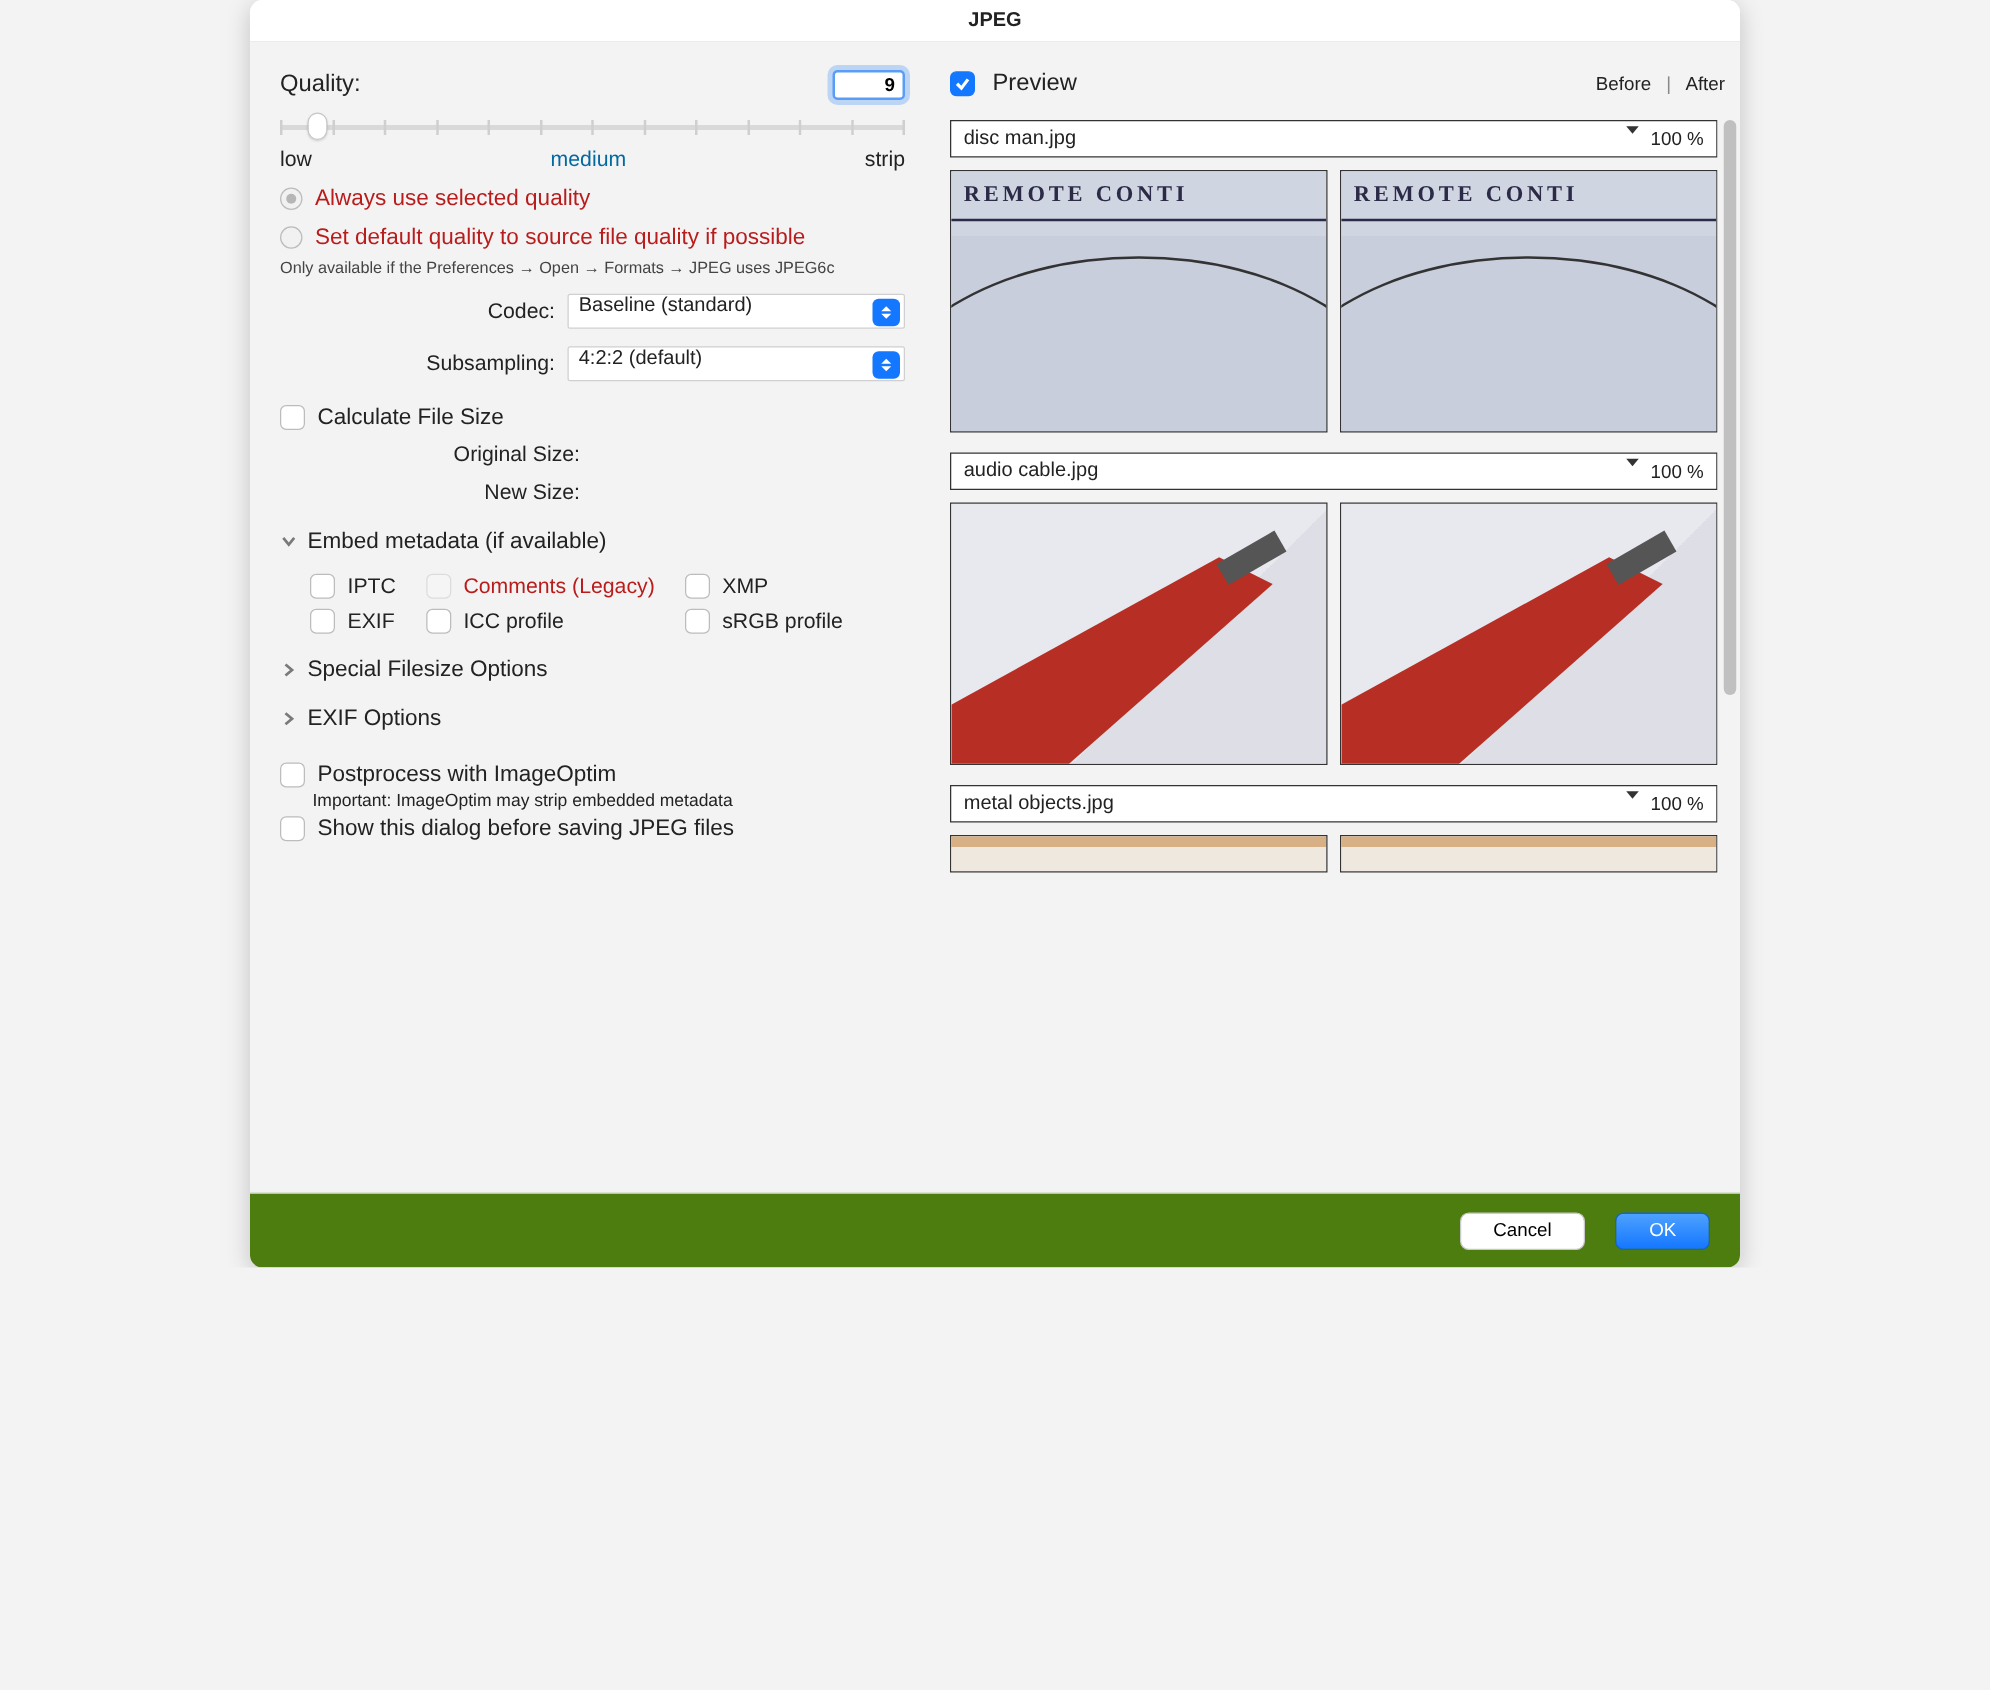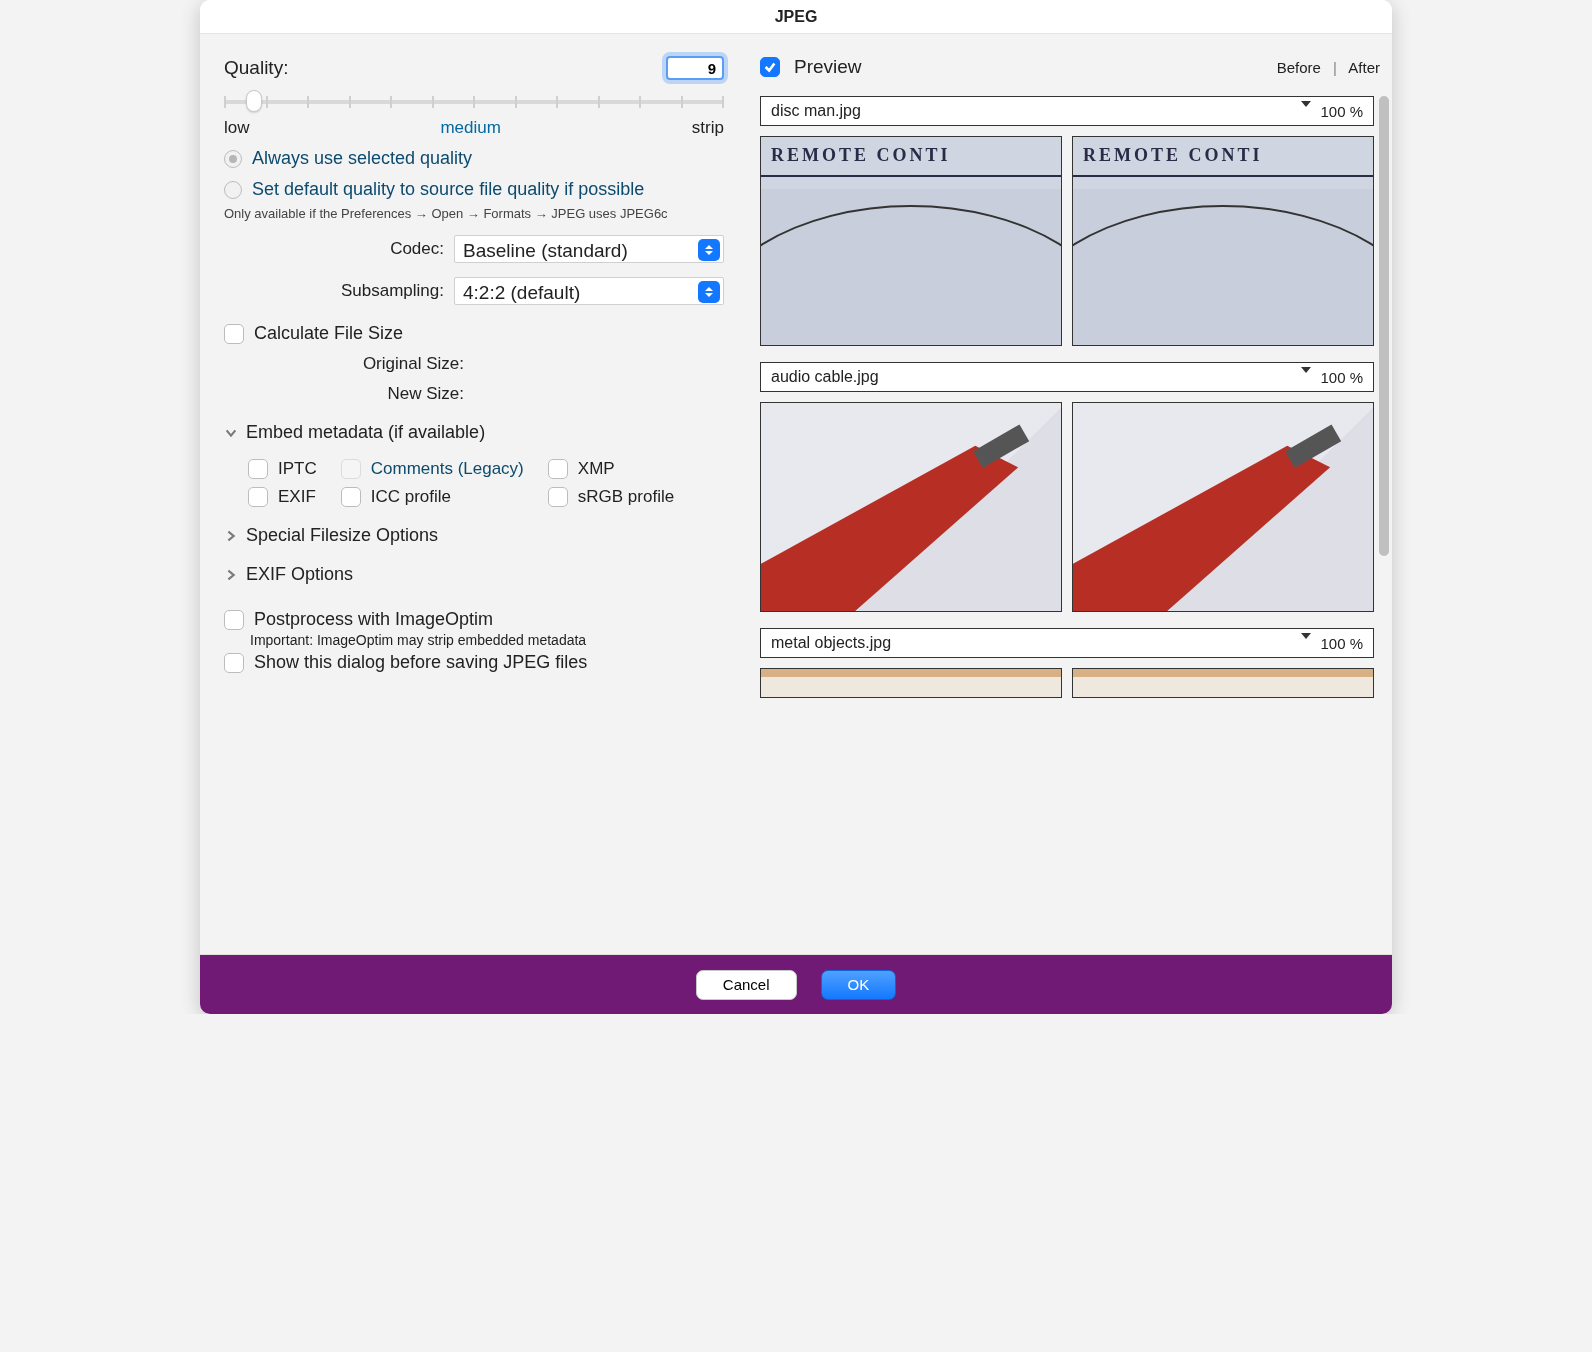--- a/index.html
+++ b/index.html
@@ -22,32 +22,32 @@
   .slider-labels { display:flex; justify-content:space-between; font-size:17px; color:#222; margin-top:2px;}
   .slider-labels .mid { color:#0369a1;}
 
   .radio-row { display:flex; align-items:center; gap:10px; margin-top:10px; color:#9a9a9a; font-size:18px;}
   .radio { width:18px; height:18px; border-radius:50%; border:1px solid #bcbcbc; background:#f1f1f1; display:inline-flex; align-items:center; justify-content:center;}
   .radio-dot { width:8px; height:8px; border-radius:50%; background:#b6b6b6;}
   .help-text { font-size:13px; color:#444; margin-top:6px;}
 
   .form-row { display:flex; align-items:center; margin-top:14px; }
   .form-row .lbl { width:230px; text-align:right; padding-right:10px; font-size:17px;}
-  .select { flex:1; height:28px; background:#fff; border:1px solid #d0d0d0; border-radius:2px; display:flex; align-items:flex-end; padding:0 8px; position:relative; font-size:19px;}
+  .select { flex:1; height:28px; background:#fff; border:1px solid #d0d0d0; border-radius:2px; display:flex; align-items:flex-start; padding:0 8px; position:relative; font-size:16px;}
   .select .arrows { position:absolute; right:3px; top:3px; width:22px; height:22px; background:#1477ff; border-radius:5px; display:flex; flex-direction:column; align-items:center; justify-content:center; gap:0px;}
   .select .arrows::before, .select .arrows::after { content:""; border-left:4px solid transparent; border-right:4px solid transparent;}
   .select .arrows::before { border-bottom:4px solid #fff; margin-bottom:1px;}
   .select .arrows::after { border-top:4px solid #fff; margin-top:1px;}
 
   .check-row { display:flex; align-items:center; gap:10px; margin-top:18px; font-size:18px;}
   .check { width:20px; height:20px; border:1px solid #bcbcbc; border-radius:5px; background:#fff; display:inline-flex; align-items:center; justify-content:center; flex-shrink:0;}
   .check.checked { background:#1477ff; border-color:#1477ff;}
   .check.checked svg { display:block;}
   .check svg { display:none; width:14px; height:14px; stroke:#fff; stroke-width:3; fill:none;}
-  .disabled { color:#0c4a6e;}
+  .disabled { color:#b91c1c;}
   .disabled .check { border-color:#dcdcdc; background:#f5f5f5;}
 
   .size-rows .lbl { display:block; text-align:right; width:240px; font-size:17px; margin-top:10px;}
 
   .disclosure-row { display:flex; align-items:center; gap:8px; font-size:18px; margin-top:18px;}
   .chevron { width:14px; height:14px; transform:rotate(0deg);}
   .chevron.down { transform:rotate(90deg);}
   .chevron-path { stroke:#7a7a7a; stroke-width:2.5; fill:none;}
 
   .meta-grid { display:flex; gap:24px; margin:16px 0 0 24px;}
@@ -67,21 +67,21 @@
   .file-head .zoom { margin-left:auto; font-size:15px;}
   .file-head .dd { position:absolute; right:62px; top:10px; }
   .file-head .dd::after { content:""; border-left:5px solid transparent; border-right:5px solid transparent; border-top:6px solid #333;}
 
   .pair { display:flex; gap:10px; margin-top:10px;}
   .thumb { flex:1; border:1px solid #333; height:210px; position:relative; overflow:hidden;}
   .thumb-inner { position:absolute; inset:0; }
 
   .scrollbar { position:absolute; right:3px; top:62px; width:10px; height:460px; background:#c0c0c0; border-radius:5px;}
 
-  .footer { height:60px; background:#701a75; border-top:1px solid #e0e0e0; display:flex; align-items:center; justify-content:center; gap:24px; padding:0 24px;}
+  .footer { height:60px; background:#4d7c0f; border-top:1px solid #e0e0e0; display:flex; align-items:center; justify-content:flex-end; gap:24px; padding:0 24px;}
   .btn { height:30px; padding:0 26px; font-size:15px; border-radius:7px; border:1px solid #c8c8c8; background:#fff; cursor:pointer;}
   .btn-primary { background:linear-gradient(#4ea1ff,#1477ff); border-color:#0f63d6; color:#fff; font-weight:500;}
 
   
   .disc-bg { background:linear-gradient(#cfd5e1 0 25%, #c8cedc 25% 100%);}
   .disc-text { position:absolute; top:8px; left:10px; font-family:serif; letter-spacing:3px; font-size:18px; font-weight:700; color:#2b2b48;}
   .disc-stripe { position:absolute; top:38px; left:0; right:0; height:2px; background:#2b2b48;}
   .disc-curve { position:absolute; bottom:-120px; left:-60px; width:420px; height:260px; border:2px solid #333; border-radius:50%;}
 
   .cable-bg { background:linear-gradient(135deg, #e8e8ef 0 60%, #dedee6 60% 100%);}

